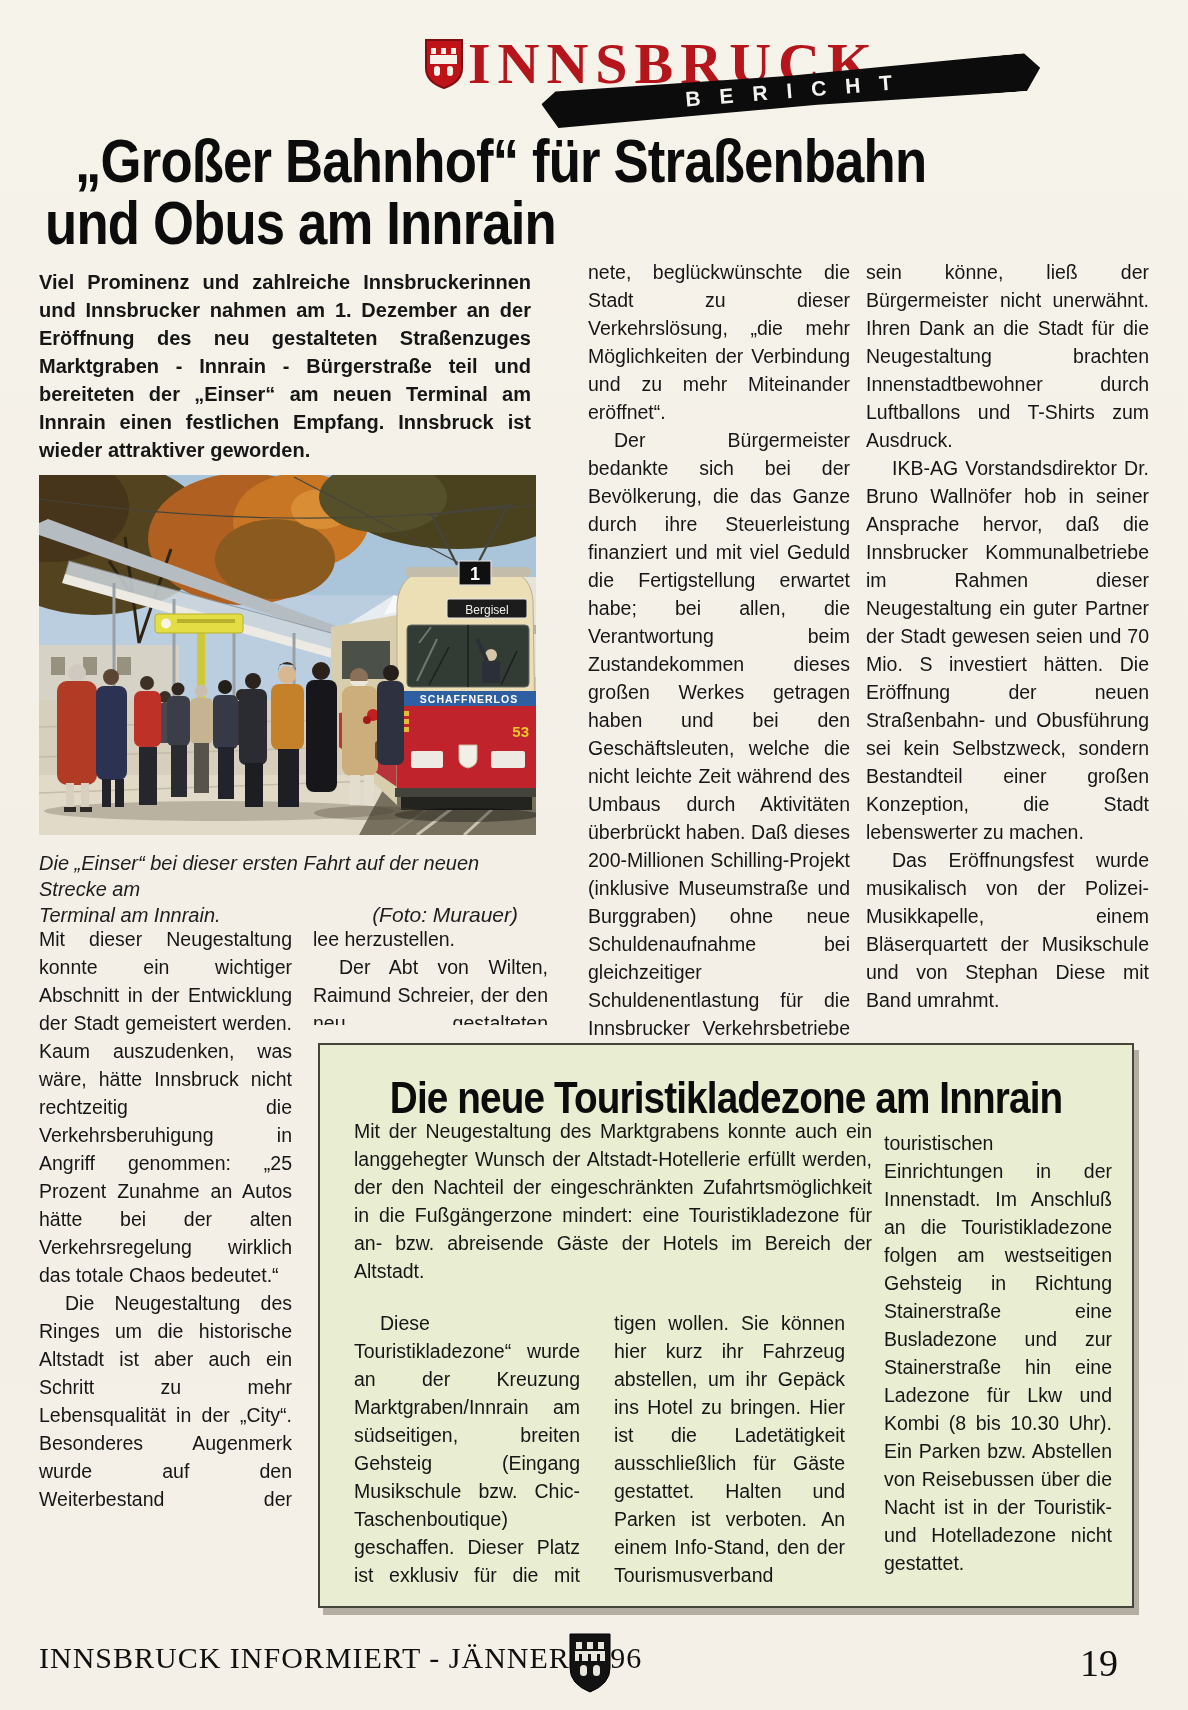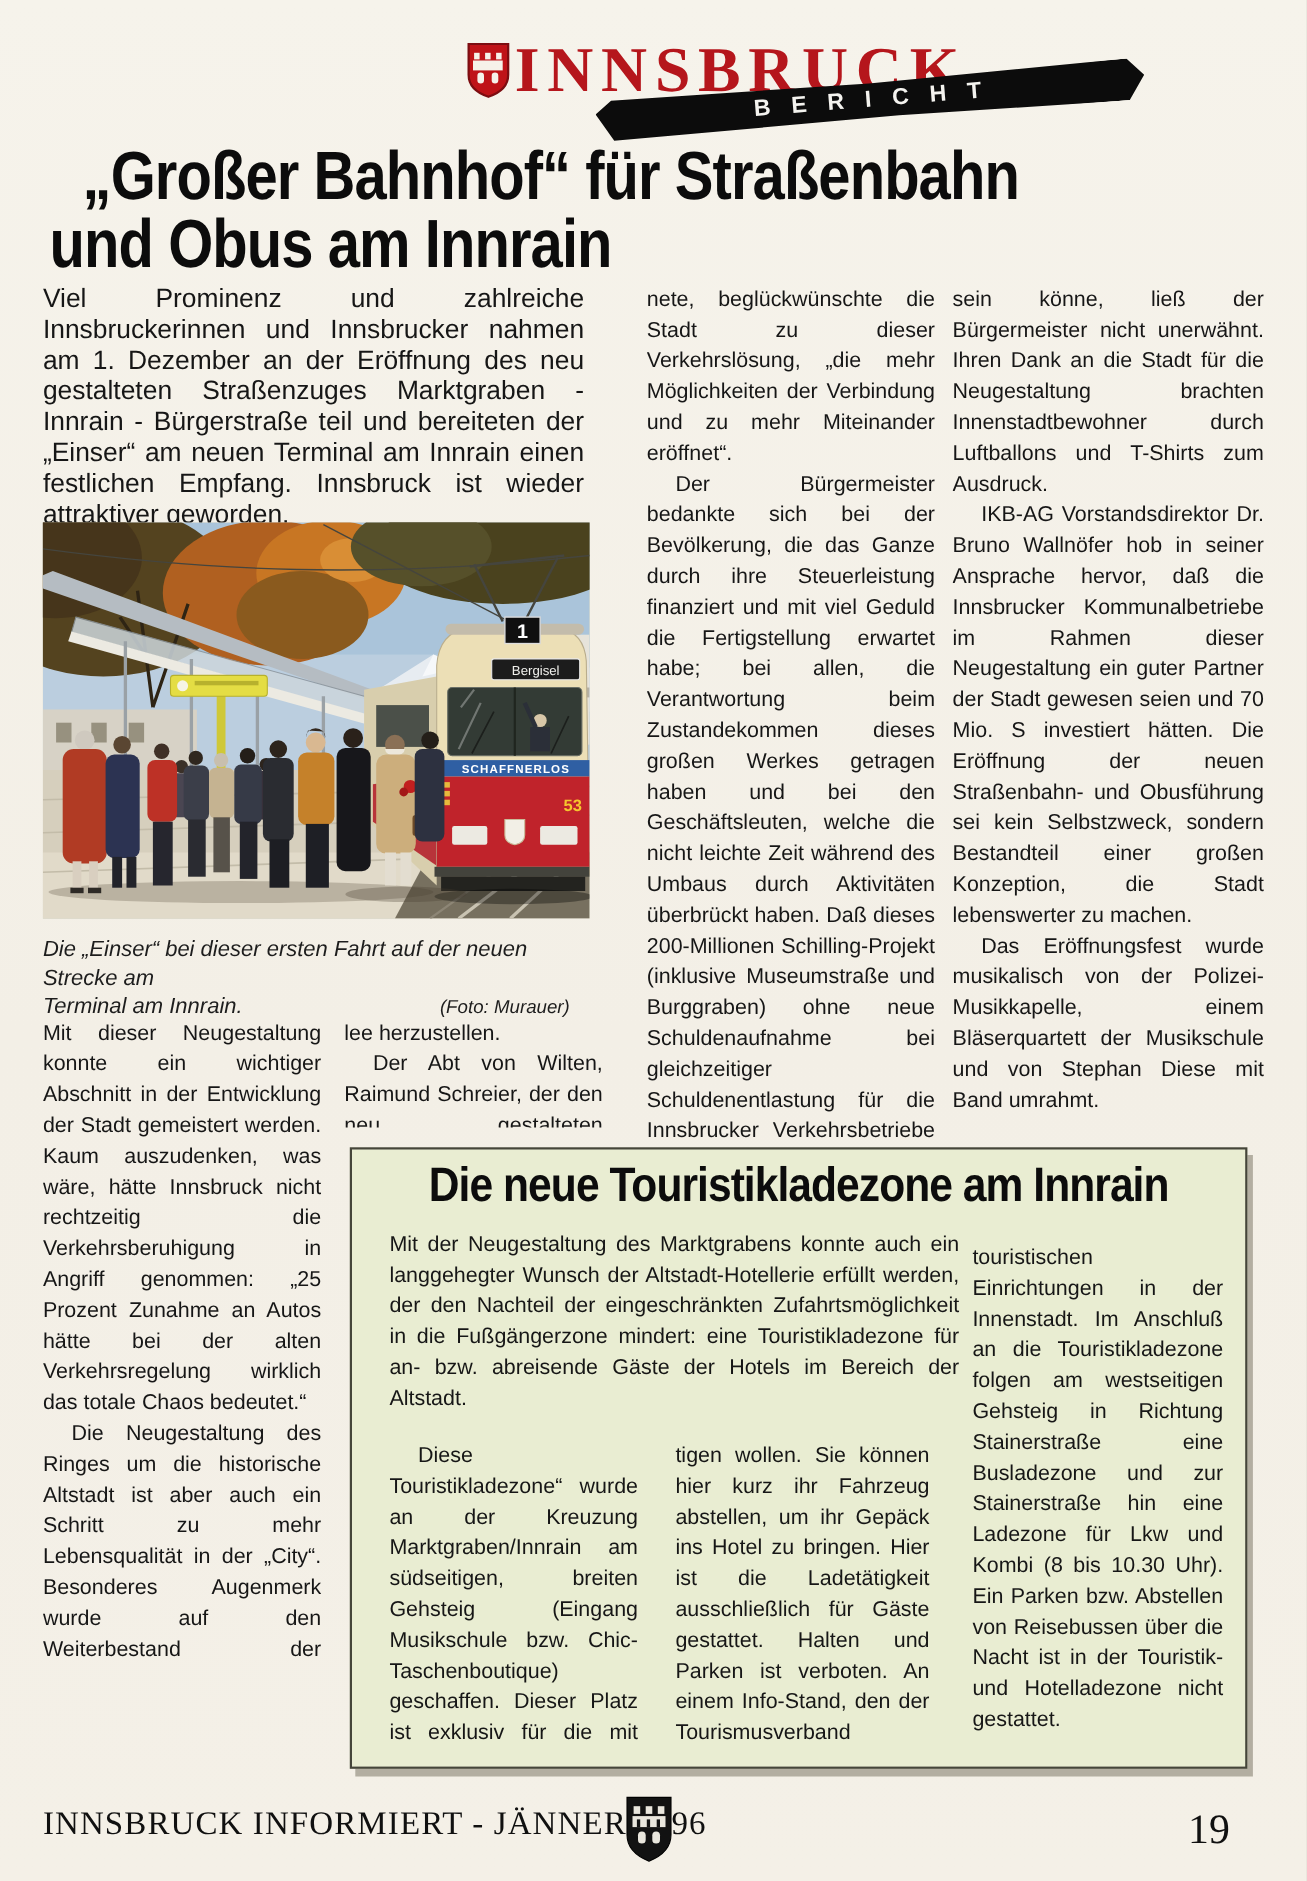--- a/index.html
+++ b/index.html
@@ -26,43 +26,43 @@
     padding-left:14px;white-space:nowrap;
   }
   
   .headline{
     position:absolute;left:0;top:130px;width:100%;text-align:left;
     font-weight:800;font-size:62px;line-height:62px;color:#0c0c0c;
   }
   .cond{display:inline-block;transform:scaleX(.85);transform-origin:center;white-space:nowrap;letter-spacing:-1px;}
   
   .lead{
-    position:absolute;left:39px;top:258px;width:492px;
-    font-weight:400;font-size:24px;line-height:28px;text-align:justify;
+    position:absolute;left:39px;top:268px;width:492px;
+    font-weight:700;font-size:20px;line-height:28px;text-align:justify;
   }
   
   .photo{position:absolute;left:39px;top:475px;width:497px;height:360px;background:#c9cdbf;}
   .caption{position:absolute;left:39px;top:850px;width:497px;font-style:italic;font-size:20px;line-height:26px;color:#1d1d1d;}
   .caption .row2{display:flex;justify-content:space-between;align-items:baseline;padding-right:18px;}
-  .caption .credit{font-size:17px;}
+  .caption .credit{font-size:21px;}
   
   .col{position:absolute;font-size:19.5px;line-height:28px;}
   .col p{margin:0;text-align:justify;}
   .col p.ind{text-indent:26px;}
   .col-left {left:39px; top:925px; width:253px;height:584px;overflow:hidden;}
   .col-left2{left:313px;top:925px; width:235px;height:100px;overflow:hidden;}
   .col-mid  {left:588px;top:258px; width:262px;height:792px;overflow:hidden;}
   .col-right{left:866px;top:258px; width:283px;height:792px;overflow:hidden;}
   
   .tbox{
     position:absolute;left:318px;top:1043px;width:816px;height:565px;
     background:#e9edd2;border:2px solid #45453a;
     box-shadow:5px 7px 0 rgba(125,120,104,.55);box-sizing:border-box;
   }
-  .tbox-title{position:absolute;left:0;top:8px;width:100%;text-align:center;font-weight:800;font-size:44px;color:#0c0c0c;}
+  .tbox-title{position:absolute;left:0;top:28px;width:100%;text-align:center;font-weight:800;font-size:44px;color:#0c0c0c;}
   .tbox-lead{
     position:absolute;left:34px;top:72px;width:518px;
     font-weight:400;font-size:19.5px;line-height:28px;text-align:justify;
   }
   .tbox-col{position:absolute;font-size:19.5px;line-height:28px;}
   .tbox-col p{margin:12px;text-align:justify;}
   .tbox-col p.ind{text-indent:26px;}
   .tbox-c1{left:22px; top:252px;width:250px;height:292px;overflow:hidden;}
   .tbox-c2{left:282px;top:252px;width:255px;height:292px;overflow:hidden;}
   .tbox-c3{left:552px;top:72px; width:252px;height:472px;overflow:hidden;}

